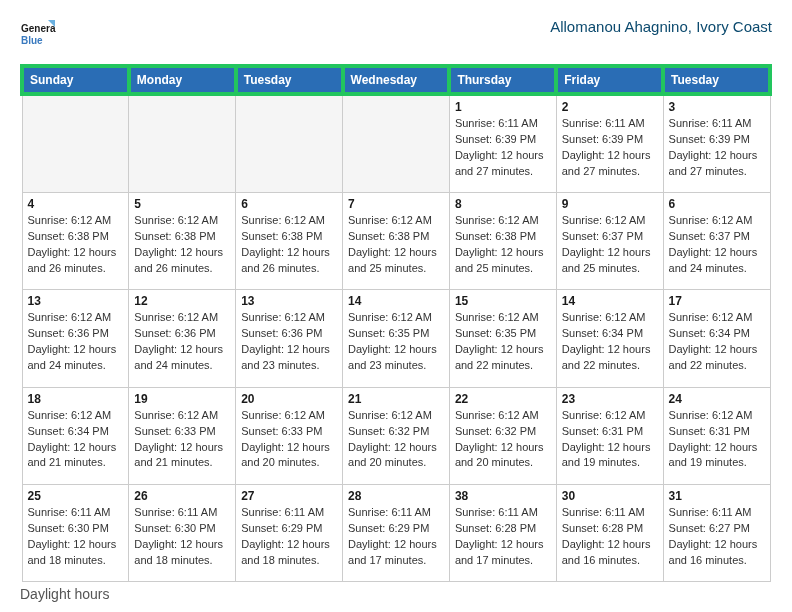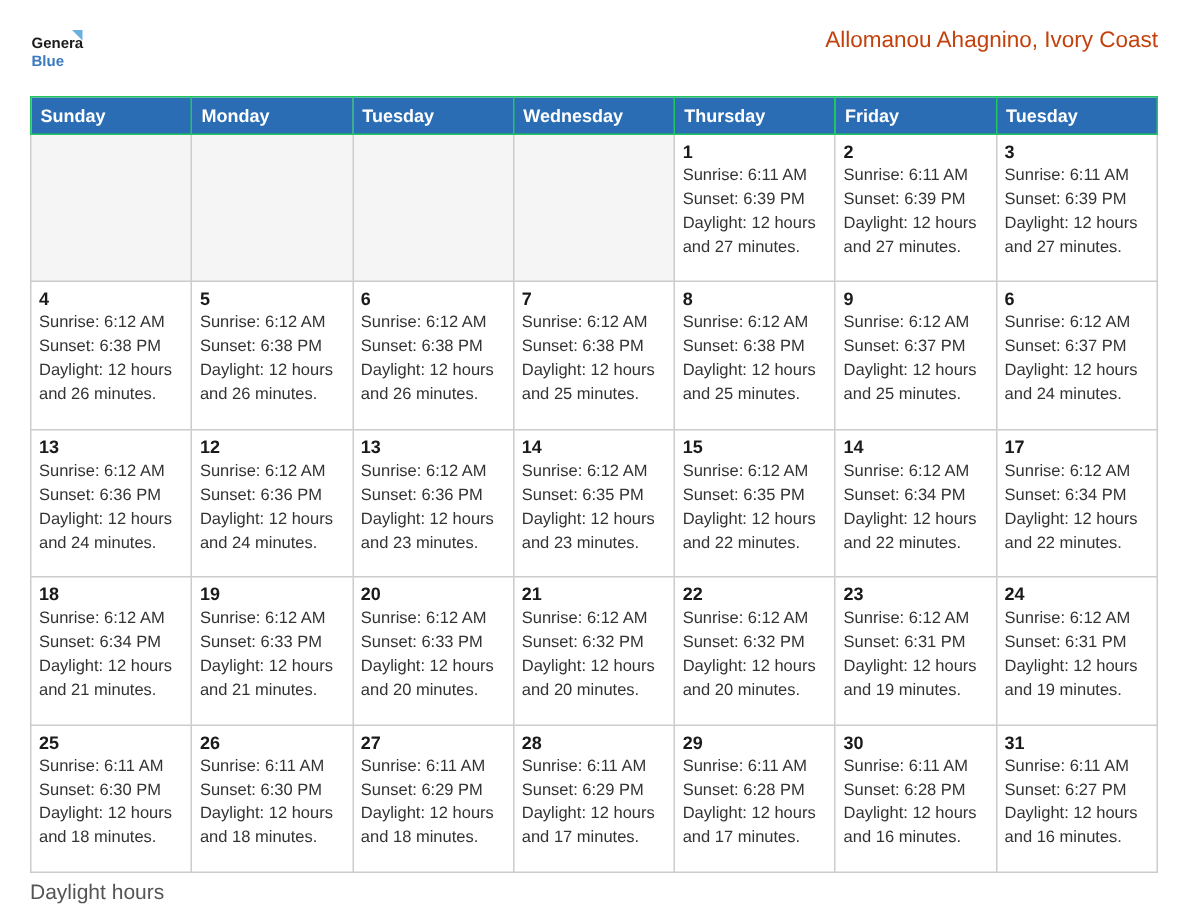--- a/index.html
+++ b/index.html
@@ -32,38 +32,38 @@
       text-align: right;
     }
     .main-title {
       font-size: 36px;
       font-weight: bold;
       color: #1a1a1a;
       line-height: 1.1;
     }
     .sub-title {
       font-size: 15px;
-      color: #c2410c;
+      color: #0c4a6e;
       margin-top: 2px;
     }
     .calendar {
       flex: 1;
       border: 1px solid #ccc;
       border-collapse: collapse;
       width: 100%;
       table-layout: fixed;
     }
     .calendar th {
       background: #2a6db5;
       color: #fff;
       font-size: 12px;
       font-weight: bold;
       text-align: left;
       padding: 5px 6px;
-      border: 1px solid #22c55e;
+      border: 4px solid #22c55e;
     }
     .calendar td {
       border: 1px solid #ccc;
       vertical-align: top;
       padding: 4px 5px;
       font-size: 9.5px;
       color: #333;
       height: 82px;
     }
     .calendar td.empty {
@@ -242,21 +242,21 @@
           </td>
           <td>
             <span class="day-num">27</span>
             <div class="day-info">Sunrise: 6:11 AM<br>Sunset: 6:29 PM<br>Daylight: 12 hours<br>and 18 minutes.</div>
           </td>
           <td>
             <span class="day-num">28</span>
             <div class="day-info">Sunrise: 6:11 AM<br>Sunset: 6:29 PM<br>Daylight: 12 hours<br>and 17 minutes.</div>
           </td>
           <td>
-            <span class="day-num">29</span>
+            <span class="day-num">38</span>
             <div class="day-info">Sunrise: 6:11 AM<br>Sunset: 6:28 PM<br>Daylight: 12 hours<br>and 17 minutes.</div>
           </td>
           <td>
             <span class="day-num">30</span>
             <div class="day-info">Sunrise: 6:11 AM<br>Sunset: 6:28 PM<br>Daylight: 12 hours<br>and 16 minutes.</div>
           </td>
           <td>
             <span class="day-num">31</span>
             <div class="day-info">Sunrise: 6:11 AM<br>Sunset: 6:27 PM<br>Daylight: 12 hours<br>and 16 minutes.</div>
           </td>

